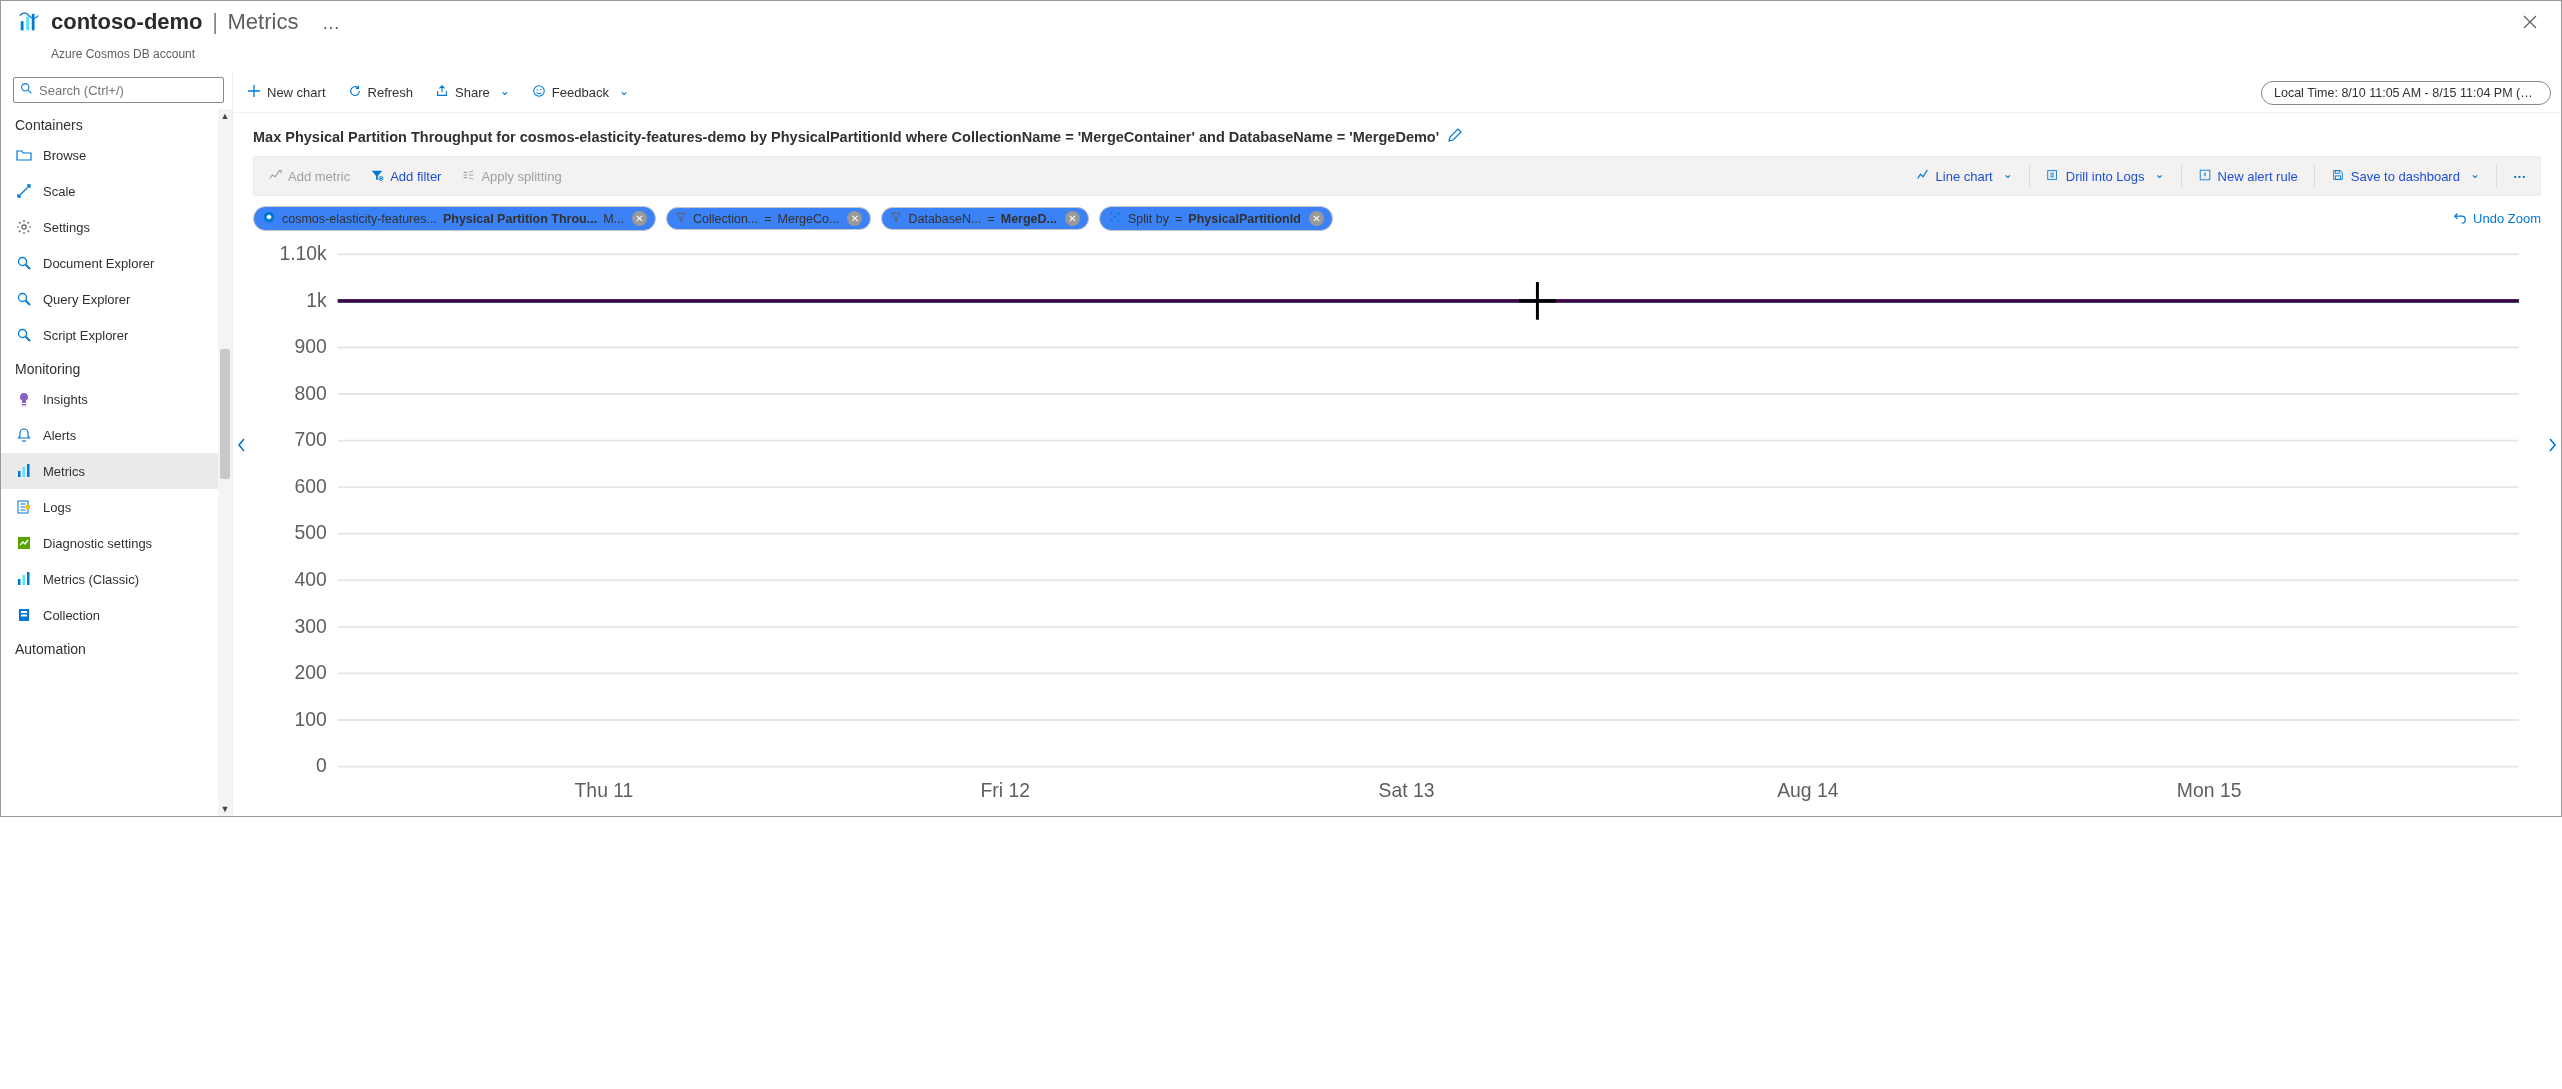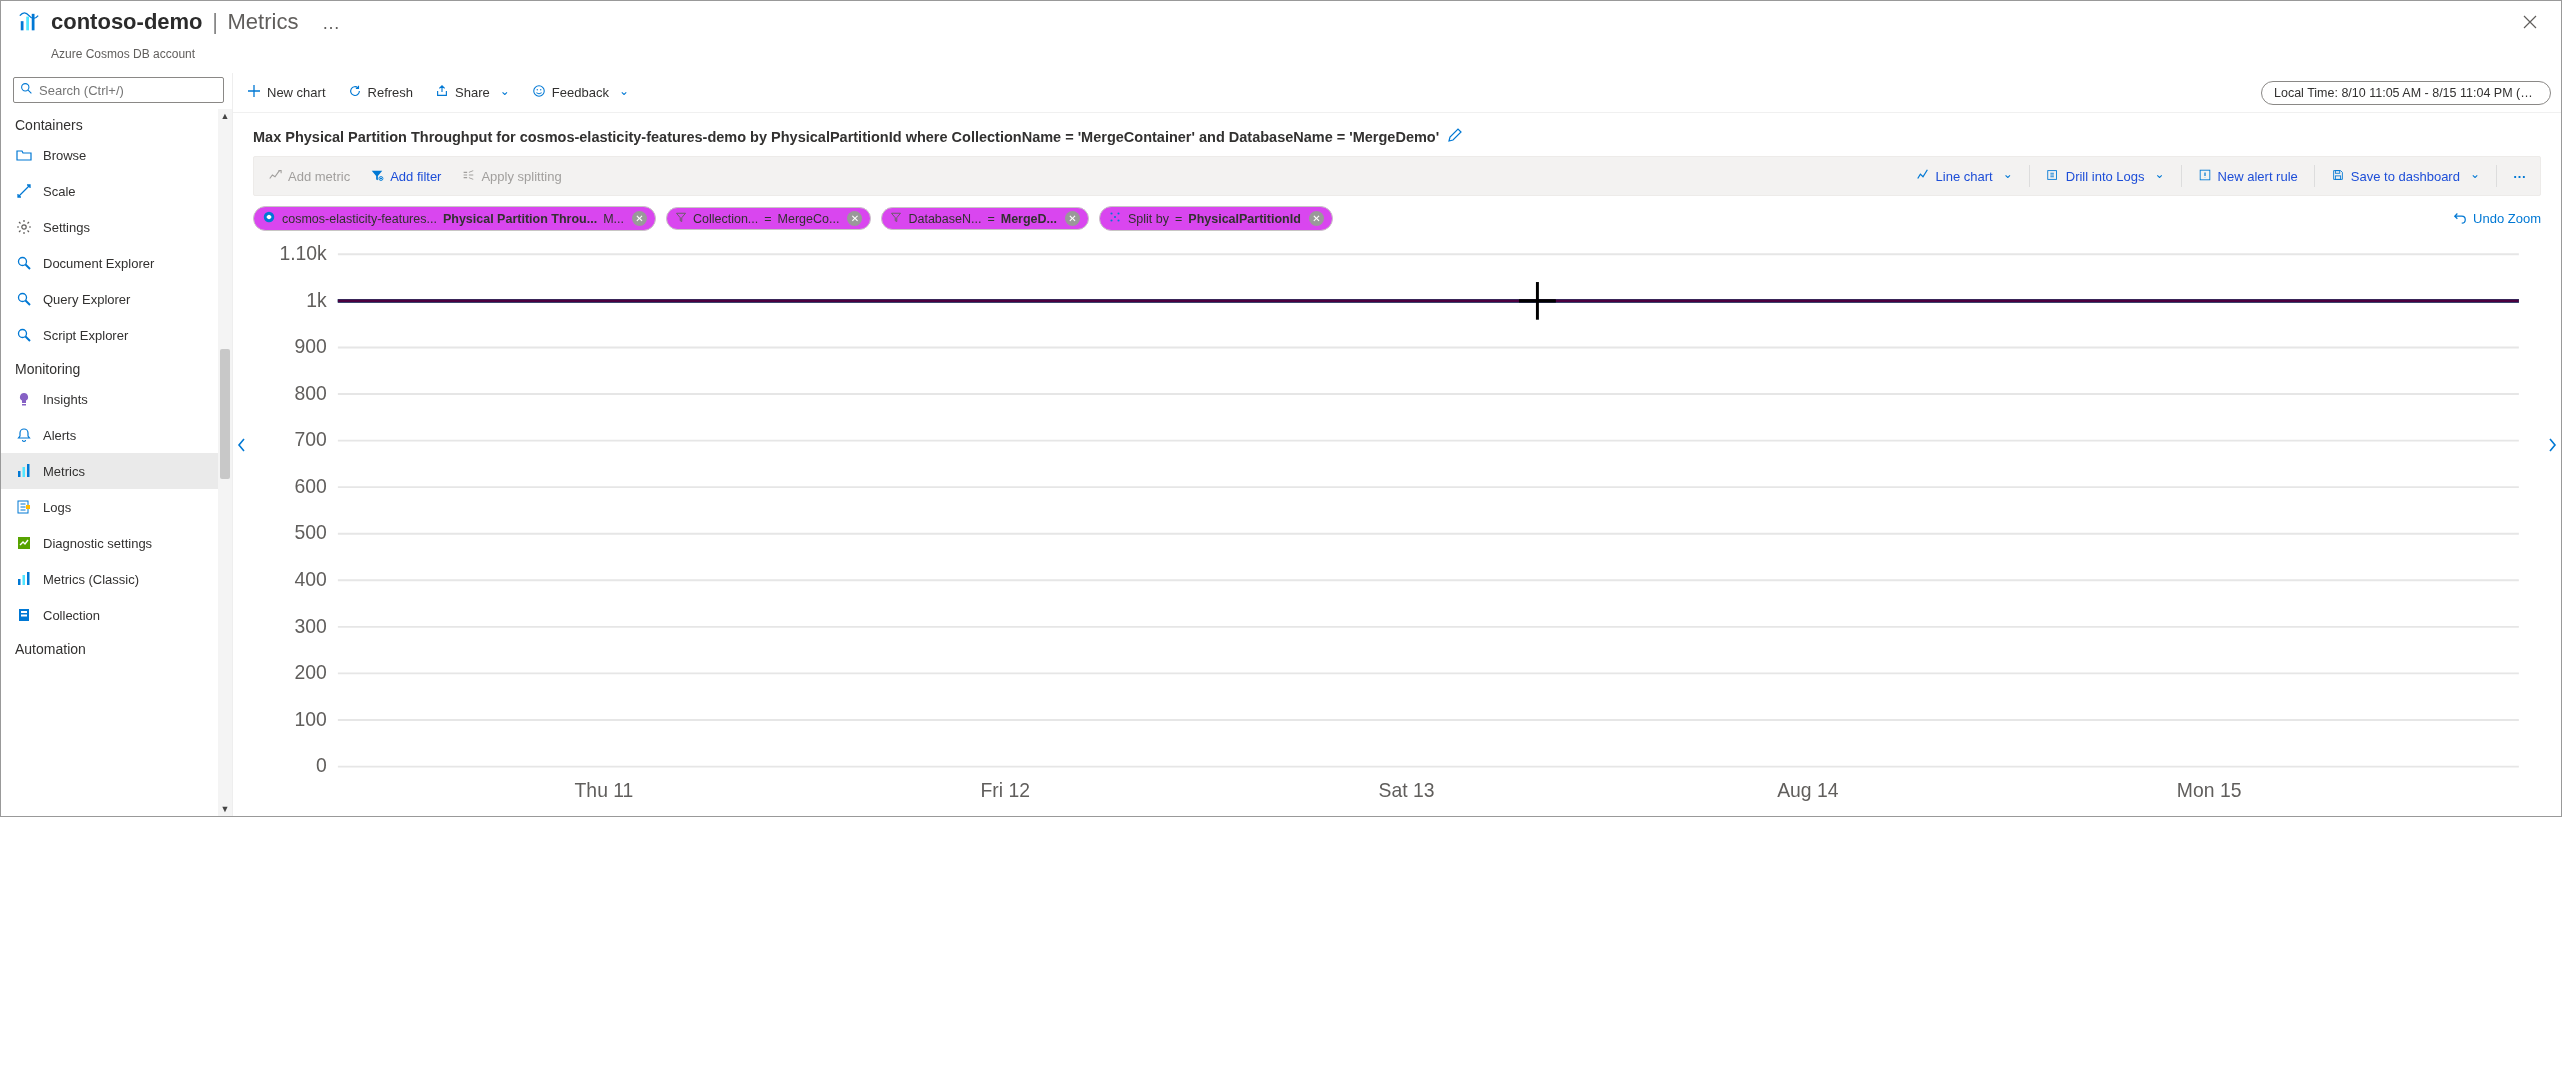--- a/index.html
+++ b/index.html
@@ -265,21 +265,21 @@
     align-items: center;
     gap: 10px;
     padding: 10px 0 4px 0;
     flex-wrap: wrap;
   }
   .pill {
     display: inline-flex;
     align-items: center;
     gap: 6px;
     border: 1px solid #c8c6c4;
-    background: #d946ef;
+    background: #3b82f6;
     border-radius: 14px;
     padding: 3px 8px 3px 8px;
     font-size: 12.5px;
     cursor: pointer;
   }
   .pill-close {
     width: 15px; height: 15px;
     border-radius: 50%;
     background: #999;
     color: #fff;

